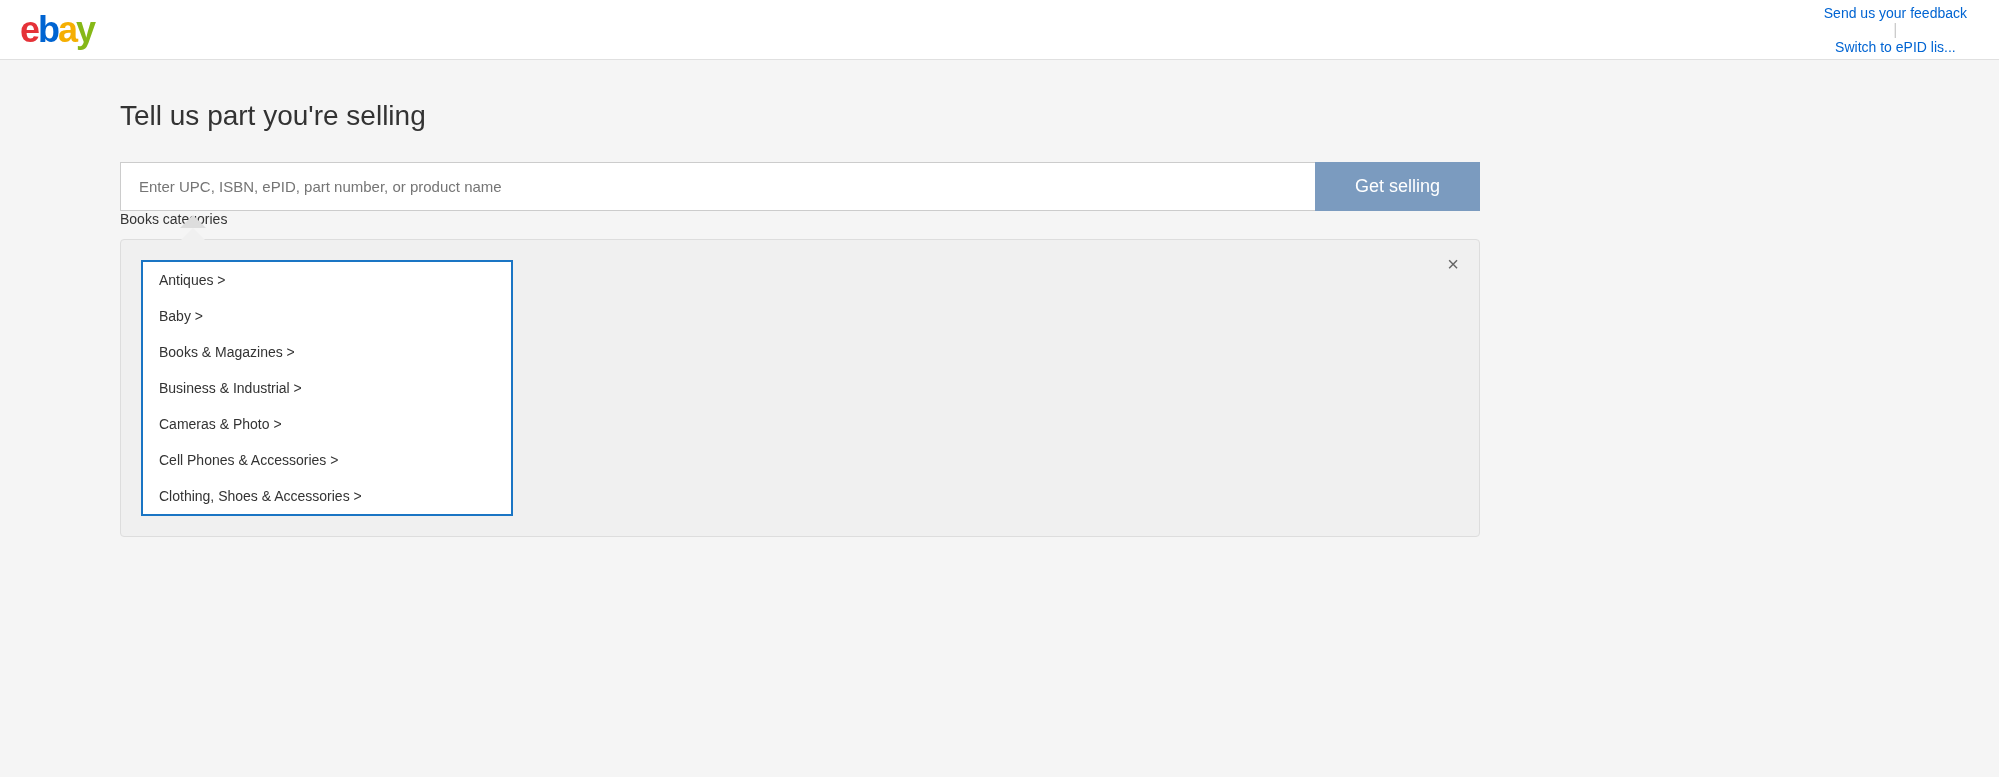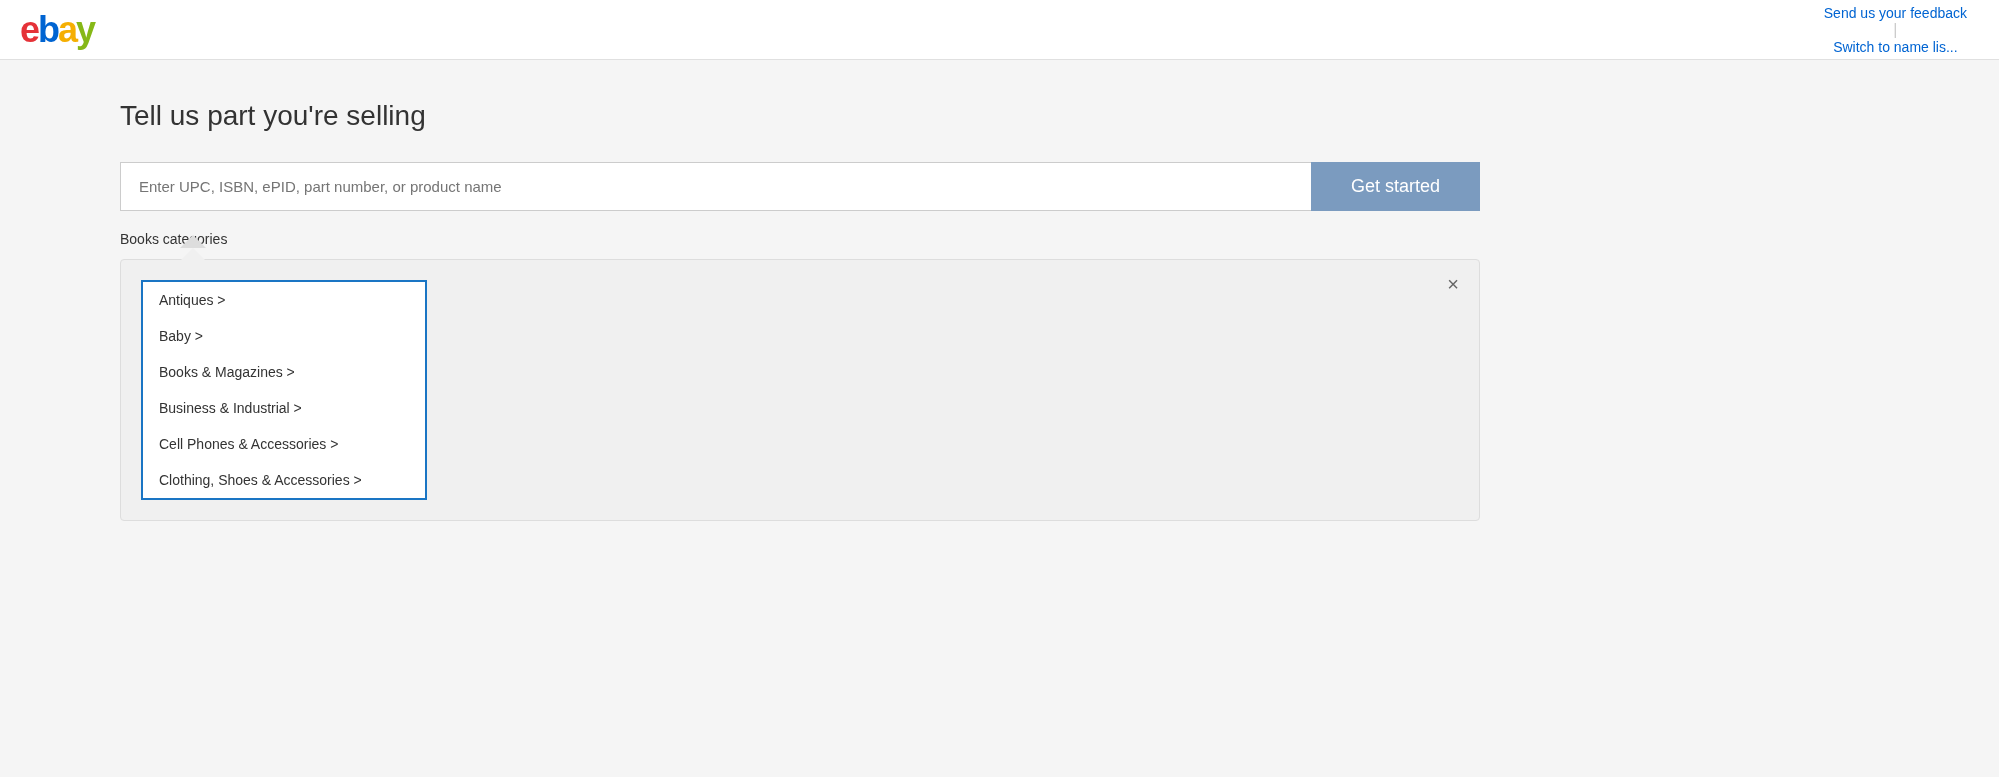--- a/index.html
+++ b/index.html
@@ -71,21 +71,20 @@
       font-size: 28px;
       font-weight: 400;
       color: #333;
       margin-bottom: 30px;
     }
 
     
     .search-container {
       display: flex;
       align-items: stretch;
-      margin-bottom: 20px;
       max-width: 1380px;
     }
 
     .search-input {
       flex: 1;
       padding: 14px 18px;
       font-size: 15px;
       border: 1px solid #ccc;
       border-right: none;
       outline: none;
@@ -155,21 +154,21 @@
       cursor: pointer;
       background: none;
       border: none;
       line-height: 1;
     }
 
     
     .category-list-wrapper {
       border: 2px solid #1a75c4;
       background: #fff;
-      width: 286px;
+      width: 372px;
       overflow: hidden;
     }
 
     .category-list {
       list-style: none;
       padding: 0;
       margin: 0;
     }
 
     .category-item {
@@ -195,43 +194,44 @@
 <header class="header">
   <div class="ebay-logo">
     <span class="logo-e">e</span>
       <span class="logo-b">b</span>
       <span class="logo-a">a</span>
       <span class="logo-y">y</span>
   </div>
   <div class="header-links">
     <a class="header-link">Send us your feedback</a>
     <span class="header-divider">|</span>
-    <a class="header-link">Switch to name lis...</a>
+    <a class="header-link">Switch to ePID lis...</a>
   </div>
 </header>
 
 <div class="main-content">
   <h1 class="page-title">Tell us part you're selling</h1>
 
   <div class="search-container">
     <input type="text" class="search-input" placeholder="Enter UPC, ISBN, ePID, part number, or product name" style="">
-    <button class="get-started-btn">Get started</button>
+    <button class="get-started-btn">Get selling</button>
   </div>
 
   <div class="browse-label">Books categories</div>
 
   <div class="dropdown-panel">
     <div class="dropdown-arrow"></div>
 
     <button class="close-btn">×</button>
 
     <div class="category-list-wrapper">
       <ul class="category-list" id="category-list">
       <li class="category-item">Antiques &gt;</li>
           <li class="category-item">Baby &gt;</li>
           <li class="category-item">Books &amp; Magazines &gt;</li>
           <li class="category-item">Business &amp; Industrial &gt;</li>
+          <li class="category-item">Cameras &amp; Photo &gt;</li>
           <li class="category-item">Cell Phones &amp; Accessories &gt;</li>
           <li class="category-item">Clothing, Shoes &amp; Accessories &gt;</li>
         </ul>
     </div>
   </div>
 </div>
 
 </body></html>

